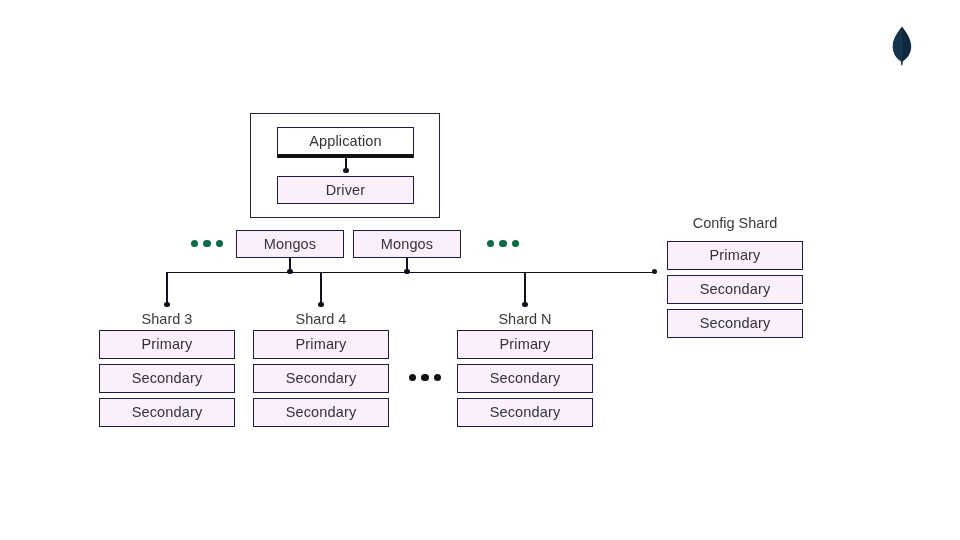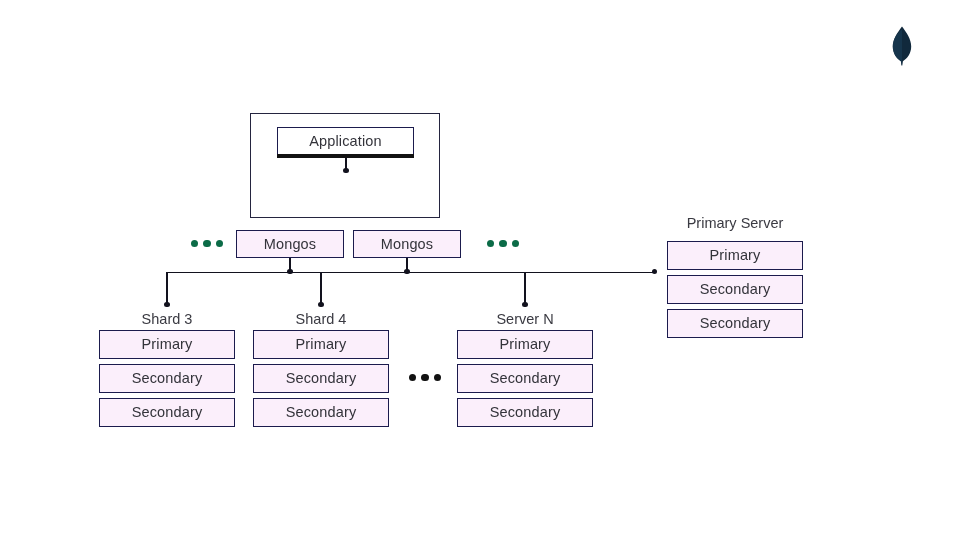--- a/index.html
+++ b/index.html
@@ -119,20 +119,23 @@
   <div class="node container-outline" style="left:250px; top:113px; width:190px; height:105px;"></div>
 
   <div class="node box-white" style="left:277px; top:127px; width:137px; height:28px;">
     <span>Application</span>
   </div>
   <div class="app-underbar" style="left:277px; top:153.5px; width:137px; height:4.6px;"></div>
 
   <div class="vline" style="left:345.4px; top:158px; height:14px;"></div>
   <div class="jdot" style="left:343.2px; top:168px;"></div>
 
+  <div class="node box-pink" style="left:277px; top:176px; width:137px; height:28px;">
+    <span>Driver</span>
+  </div>
 
   <div class="ellipsis green" style="left:191px; top:240px;">
     <i></i>
       <i></i>
       <i></i>
   </div>
 
   <div class="node box-pink" style="left:236px; top:230px; width:108px; height:28px;">
     <span>Mongos</span>
   </div>
@@ -158,21 +161,21 @@
 
   <div class="vline" style="left:166.4px; top:271.5px; height:33px;"></div>
   <div class="jdot" style="left:164.2px; top:302px;"></div>
 
   <div class="vline" style="left:320.4px; top:271.5px; height:33px;"></div>
   <div class="jdot" style="left:318.2px; top:302px;"></div>
 
   <div class="vline" style="left:524.4px; top:271.5px; height:33px;"></div>
   <div class="jdot" style="left:522.2px; top:302px;"></div>
 
-  <div class="caption" style="left:667px; top:216px; width:136px;">Primary Server</div>
+  <div class="caption" style="left:667px; top:216px; width:136px;">Config Shard</div>
 
   <div class="node box-pink" style="left:667px; top:241px; width:136px; height:29px;">
     <span>Primary</span>
   </div>
   <div class="node box-pink" style="left:667px; top:275px; width:136px; height:29px;">
     <span>Secondary</span>
   </div>
   <div class="node box-pink" style="left:667px; top:309px; width:136px; height:29px;">
     <span>Secondary</span>
   </div>
@@ -200,21 +203,21 @@
   <div class="node box-pink" style="left:253px; top:398px; width:136px; height:29px;">
     <span>Secondary</span>
   </div>
 
   <div class="ellipsis black" style="left:409px; top:374px;">
     <i></i>
       <i></i>
       <i></i>
   </div>
 
-  <div class="caption" style="left:457px; top:312px; width:136px;">Server N</div>
+  <div class="caption" style="left:457px; top:312px; width:136px;">Shard N</div>
 
   <div class="node box-pink" style="left:457px; top:330px; width:136px; height:29px;">
     <span>Primary</span>
   </div>
   <div class="node box-pink" style="left:457px; top:364px; width:136px; height:29px;">
     <span>Secondary</span>
   </div>
   <div class="node box-pink" style="left:457px; top:398px; width:136px; height:29px;">
     <span>Secondary</span>
   </div>

